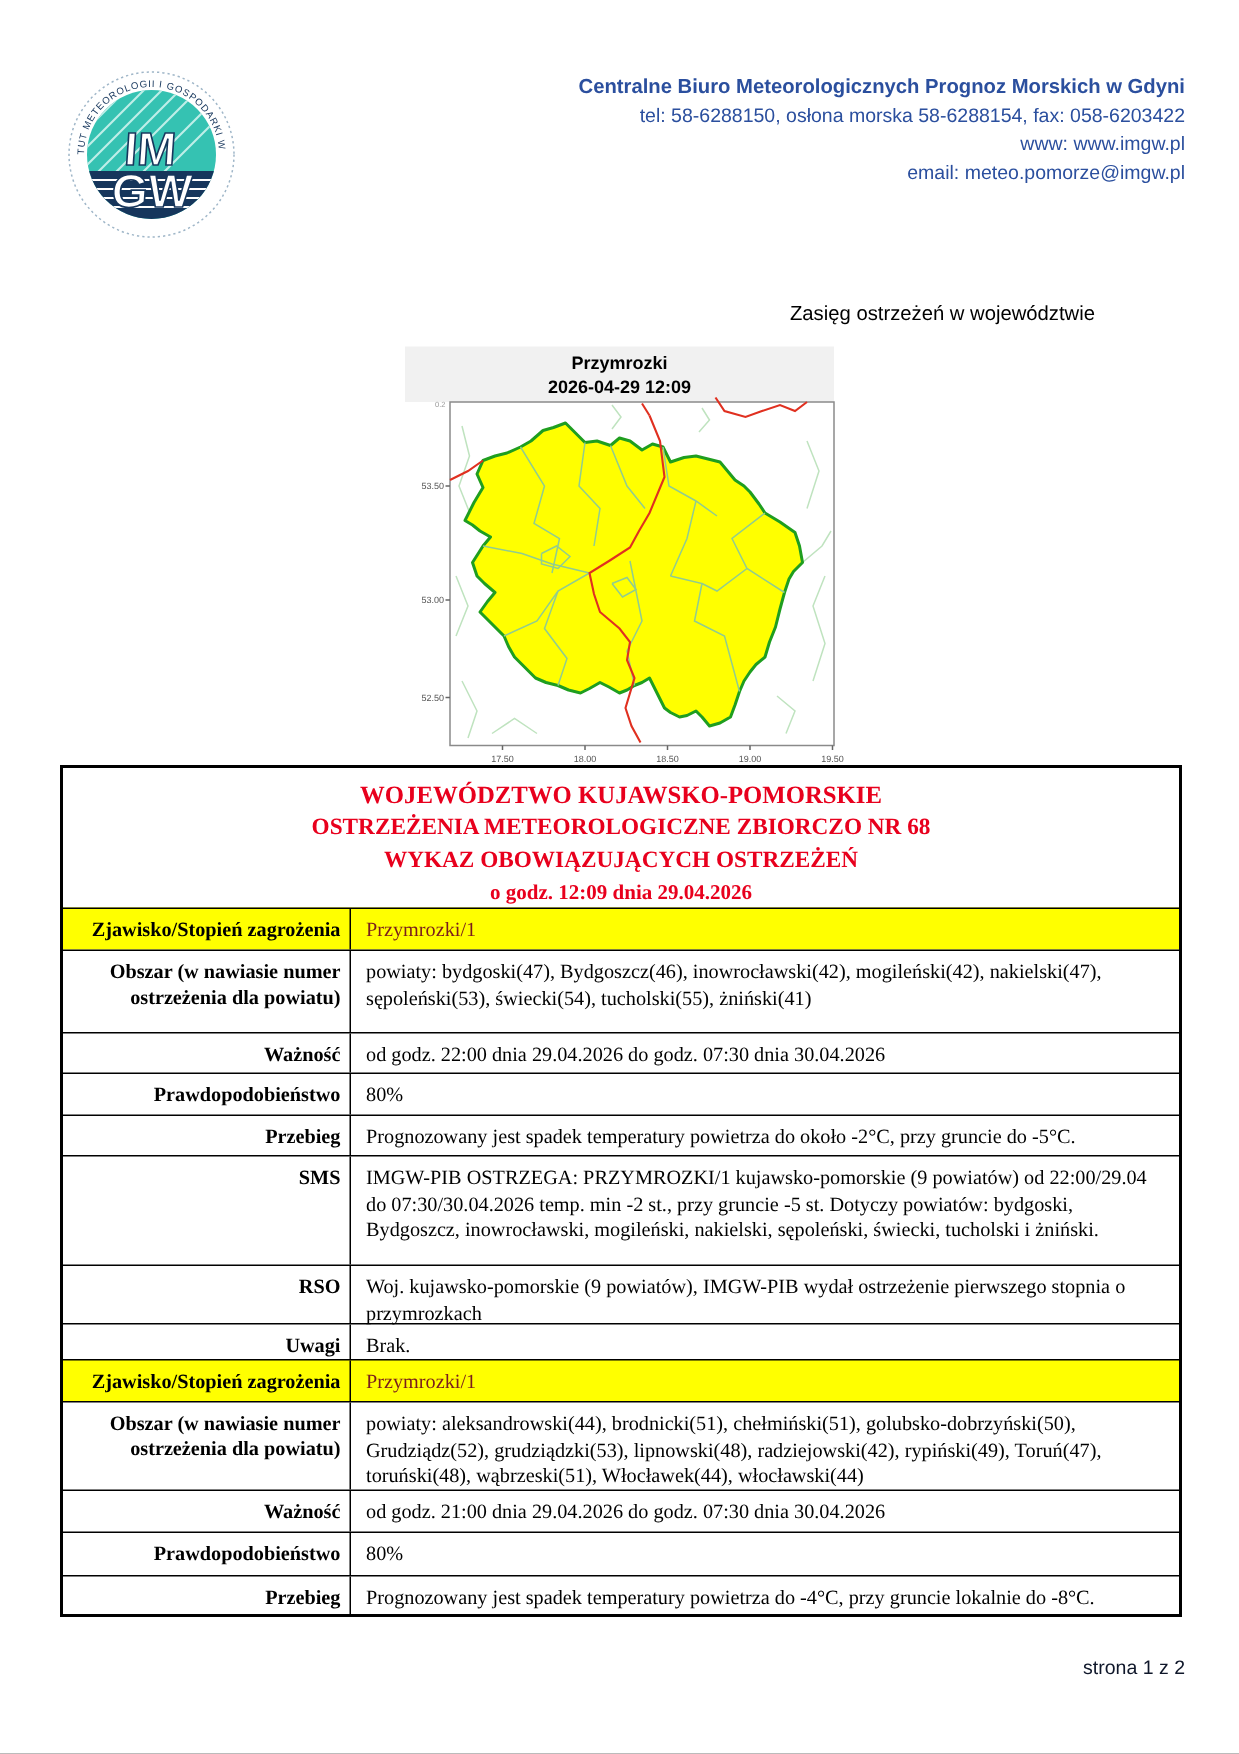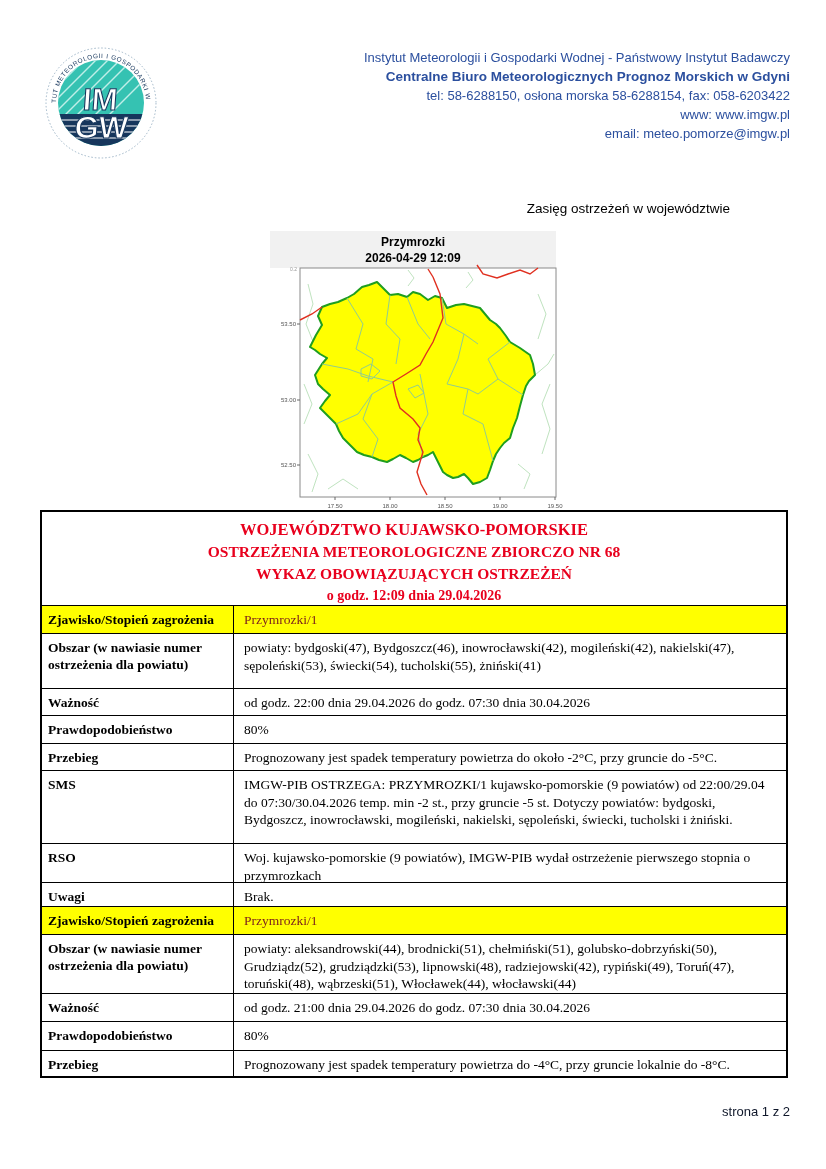--- a/index.html
+++ b/index.html
@@ -37,21 +37,21 @@
   .wtitle {
     height:93px; padding-top:7px; text-align:center;
     color:#e8001d; font-weight:bold; line-height:22px;
   }
   .wtitle .t-a { font-size:16.5px; }
   .wtitle .t-b { font-size:15.5px; }
   .wtitle .t-c { font-size:14px; }
   .wrow { display:flex; border-top:1px solid #000; }
   .wrow .c-label {
     width:192px; flex:none; border-right:1px solid #000;
-    font-weight:bold; font-size:13.5px; line-height:17px; padding:5px 6px 3px 6px;
+    font-weight:bold; font-size:13.5px; line-height:17px; padding:5px 6px 3px 6px;text-align:right;
   }
   .wrow .c-value {
     flex:1; font-size:13.5px; line-height:17.5px; padding:5px 10px 3px 10px;
   }
   .wrow.hl { background:#ffff00; }
   .wrow.hl .c-value { color:#7a1d1d; }
   
   .page-footer {
     position:absolute; right:36px; top:1104px; font-size:13px; color:#0f172a;
   }
@@ -97,21 +97,20 @@
         </g>
       </g>
       <g font-family="Liberation Sans, sans-serif" font-weight="bold" text-anchor="middle" transform="skewX(-4)">
         <text x="60" y="64" font-size="31" fill="#ffffff" stroke="#16365c" stroke-width="1.1">IM</text>
         <text x="63" y="92" font-size="31" fill="#ffffff" stroke="#16365c" stroke-width="1.1">GW</text>
       </g>
     </svg>
   </div>
 
   <div class="header-block">
-    <div>Instytut Meteorologii i Gospodarki Wodnej - Państwowy Instytut Badawczy</div>
     <div class="hb-bold">Centralne Biuro Meteorologicznych Prognoz Morskich w Gdyni</div>
     <div>tel: 58-6288150, osłona morska 58-6288154, fax: 058-6203422</div>
     <div>www: www.imgw.pl</div>
     <div>email: meteo.pomorze@imgw.pl</div>
   </div>
 
   <div class="map-caption">Zasięg ostrzeżeń w województwie</div>
 
   <div class="map-banner">
     <div>Przymrozki</div>

